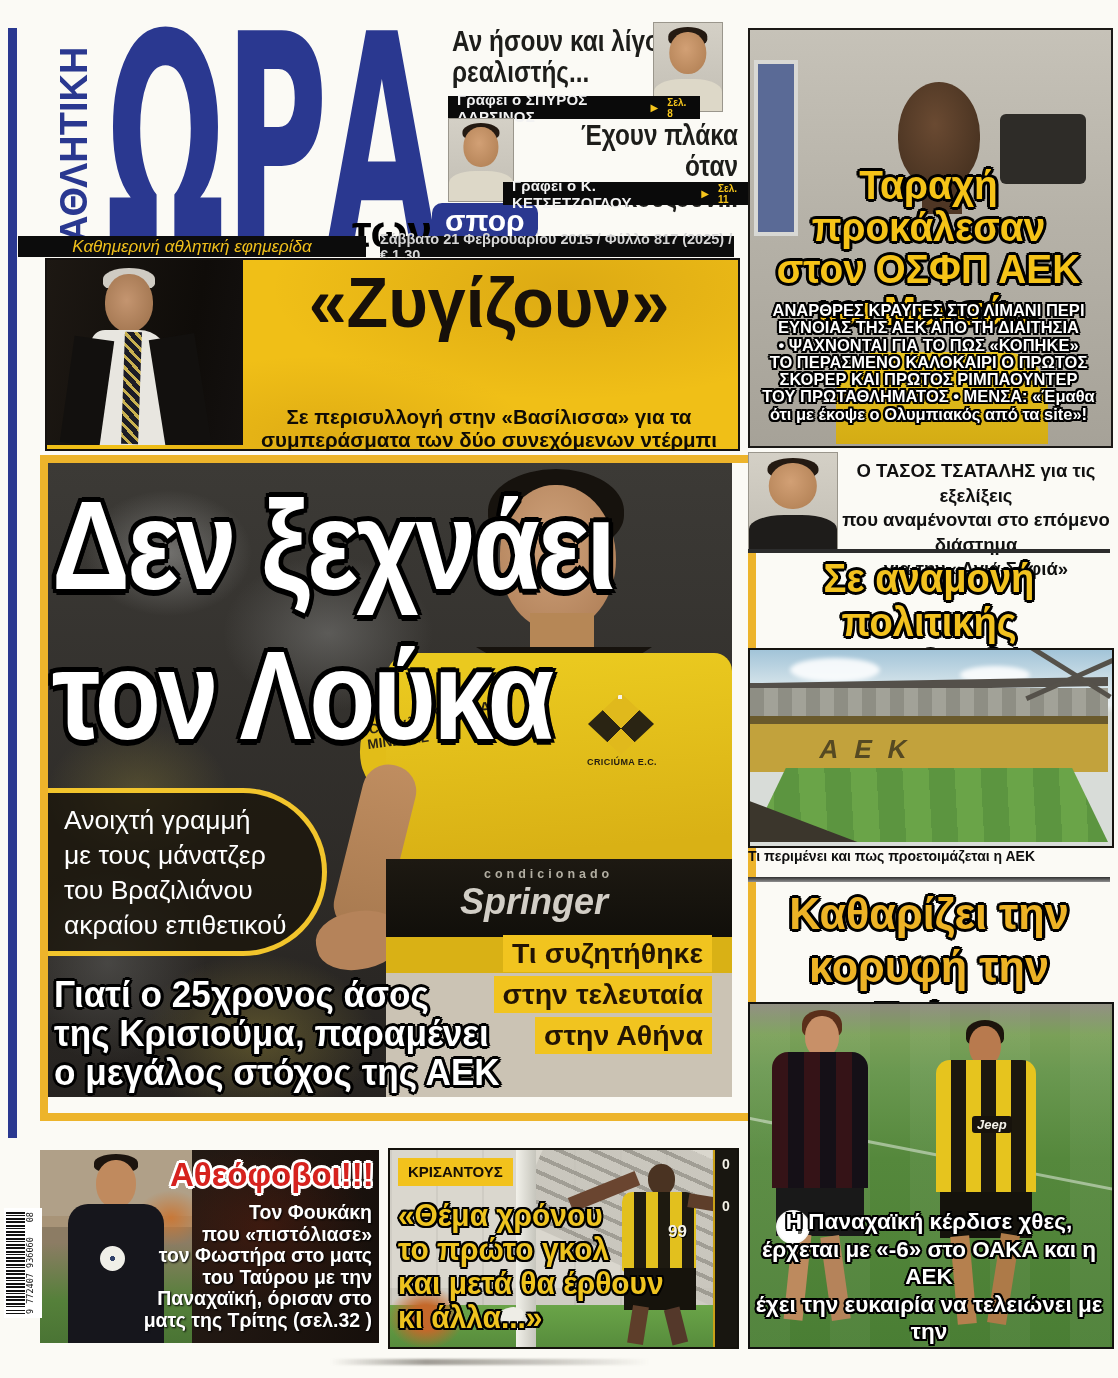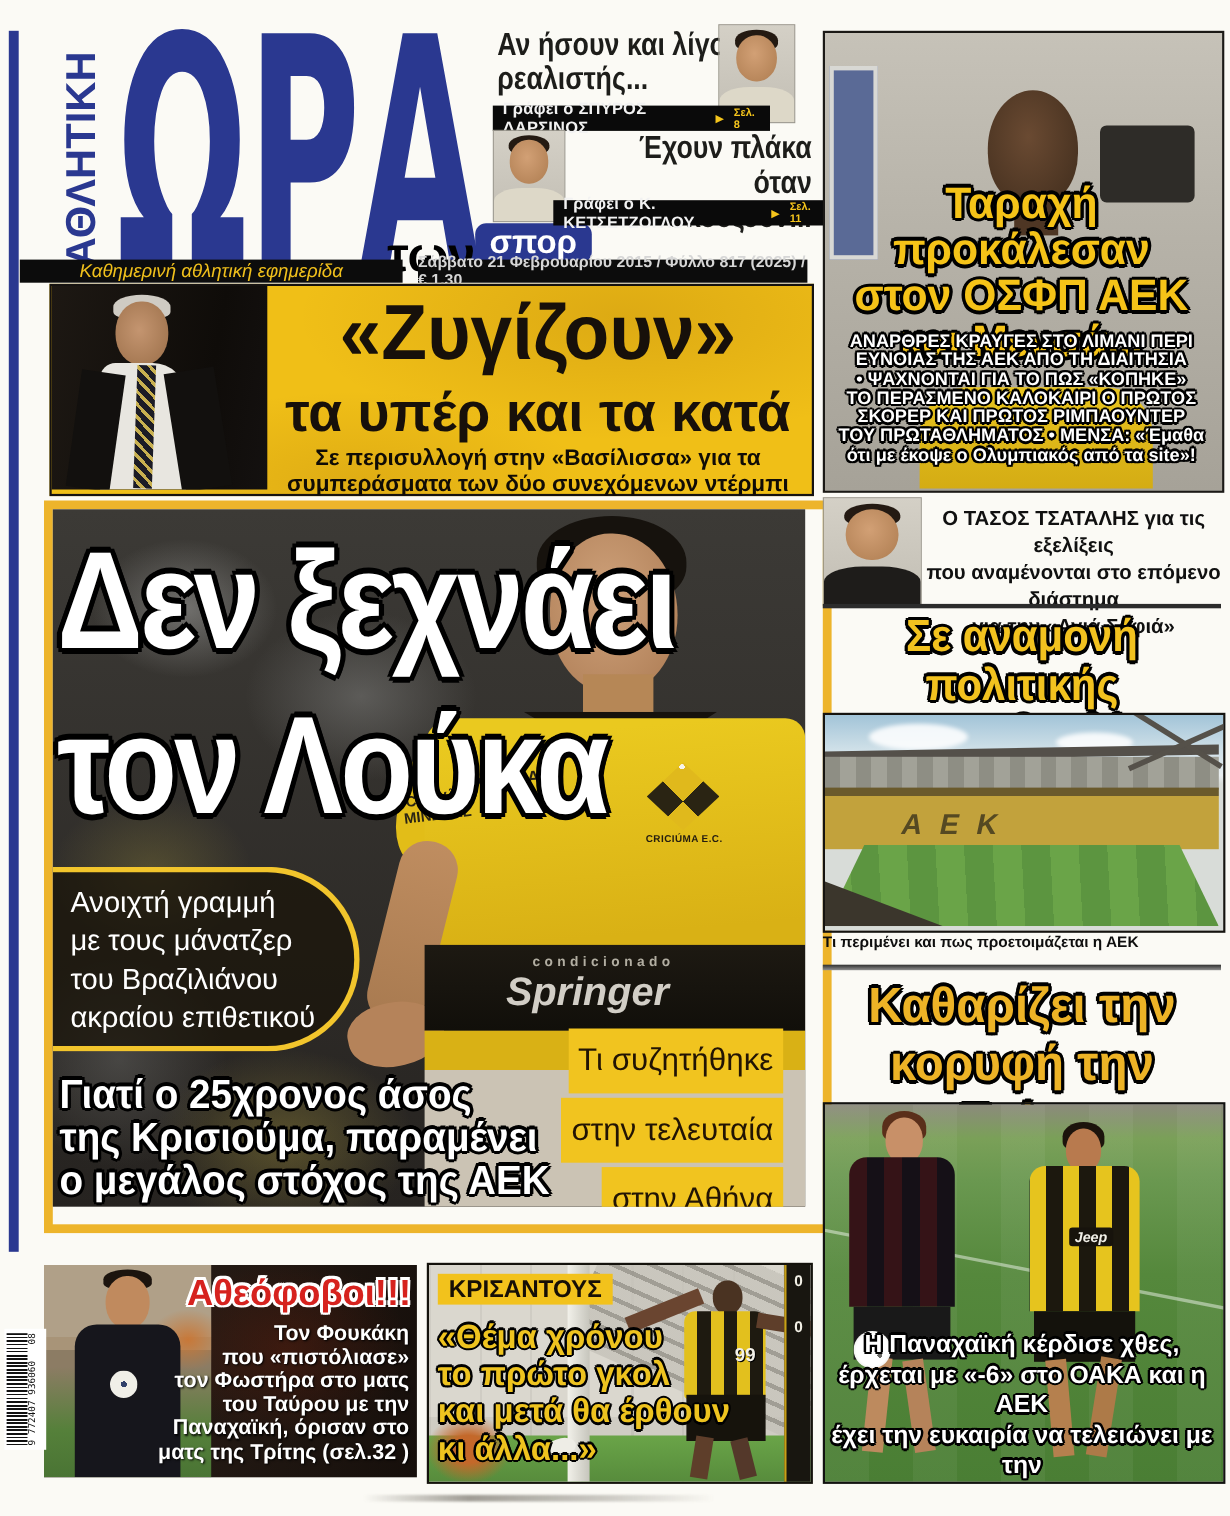--- a/index.html
+++ b/index.html
@@ -123,21 +123,21 @@
   #lk-cond{left:436px;top:404px;font-weight:700;font-size:12.5px;color:#b2aea2;letter-spacing:4px}
   #lk-springer{left:412px;top:418px;font-style:italic;font-weight:800;font-size:36px;color:#d2cec6}
   #louka-h{left:4px;top:8px;width:720px;font-weight:800;font-size:126px;line-height:150px;
     letter-spacing:-3px;color:#fff;transform:scaleX(.86);transform-origin:0 0;z-index:5}
   #louka-note{left:0;top:325px;width:258px;height:148px;border:5px solid #f2c52c;border-left:0;
     border-radius:0 110px 110px 0;background:rgba(26,20,10,.74);padding:10px 0 0 16px;
     font-weight:400;font-size:26.5px;line-height:35px;color:#fff;z-index:5}
   #louka-sub{left:6px;top:512px;width:560px;font-weight:800;font-size:37px;line-height:39px;
     color:#fff;transform:scaleX(.95);transform-origin:0 0;z-index:5}
   #louka-strips{right:20px;top:472px;display:flex;flex-direction:column;align-items:flex-end;gap:4px;z-index:5}
-  .strip{background:#f1c41f;color:#221404;font-weight:400;font-size:28.5px;line-height:35px;padding:12px 9px}
+  .strip{background:#f1c41f;color:#221404;font-weight:700;font-size:28.5px;line-height:35px;padding:1px 9px}
 
   
   #ts-photo{left:748px;top:452px;width:88px;height:97px}
   #ts-teaser{left:840px;top:459px;width:272px;font-weight:800;font-size:18.5px;line-height:24.5px;color:#101010}
   #ts-rule{left:748px;top:549px;width:362px;height:4px;background:#2c2c2c}
   #ts-h{left:742px;top:556px;width:374px;font-weight:800;font-size:41px;line-height:44px;
     color:#f2c21f;transform:scaleX(.93);transform-origin:50% 0}
 
   
   #stad{left:748px;top:648px;width:362px;height:196px;border:2px solid #15130f;overflow:hidden;
@@ -225,21 +225,21 @@
   #kp-torso{left:232px;top:42px;width:74px;height:80px;border-radius:10px 10px 4px 4px;
     background:repeating-linear-gradient(90deg,#e2c01e 0 12px,#1e1a10 12px 24px)}
   #kp-num{left:278px;top:72px;font-weight:800;font-size:17px;color:#f4f2ea;text-shadow:1px 1px 0 #000;z-index:2}
   #kp-arm2{left:298px;top:48px;width:62px;height:14px;background:#5e3e2a;transform:rotate(9deg)}
   #kp-shorts{left:234px;top:118px;width:72px;height:42px;background:#16130c}
   #kp-leg1{left:240px;top:156px;width:16px;height:38px;background:#5e3e2a;transform:rotate(9deg)}
   #kp-leg2{left:278px;top:158px;width:16px;height:36px;background:#54382a;transform:rotate(-14deg)}
   #kri-score{right:0;top:0;width:22px;height:197px;background:#181610;border-left:2px solid #c8a018;
     display:flex;flex-direction:column;align-items:center;gap:26px;padding-top:6px}
   #kri-score span{font-weight:800;font-size:14px;color:#f2f0e6}
-  #kri-label{left:8px;top:8px;background:#f2c21c;color:#160f06;font-weight:800;font-size:22px;
+  #kri-label{left:8px;top:8px;background:#f2c21c;color:#160f06;font-weight:800;font-size:15px;
     line-height:28px;padding:0 10px;z-index:3}
   #kri-h{left:8px;top:48px;width:330px;font-weight:800;font-size:30.5px;line-height:34px;
     color:#eec31f;transform:scaleX(.98);transform-origin:0 0;z-index:3}
 
   
   #barcode{left:4px;top:1318px;width:106px;height:36px;transform:rotate(-90deg);
     transform-origin:0 0;background:#fff;padding:1px 2px}
   #bc-bars{height:19px;margin:1px 2px 0;
     background:repeating-linear-gradient(90deg,#111 0 1.5px,#fff 1.5px 2.8px,#111 2.8px 4.5px,#fff 4.5px 6.5px)}
   #bc-row{display:flex;justify-content:space-between;padding:0 2px}
@@ -313,21 +313,20 @@
 <div class="abs" id="zyg">
   <div class="abs" id="zyg-photo">
     <div class="abs" id="zyg-hairg"></div>
     <div class="abs" id="zyg-head"></div>
     <div class="abs" id="zyg-shirt"></div>
     <div class="abs" id="zyg-suit"></div>
     <div class="abs" id="zyg-suit2"></div>
     <div class="abs" id="zyg-tie"></div>
   </div>
   <div class="abs ctr" id="zyg-h1">«Ζυγίζουν»</div>
-  <div class="abs ctr" id="zyg-h2">τα υπέρ και τα κατά</div>
   <div class="abs ctr pre" id="zyg-sub">Σε περισυλλογή στην «Βασίλισσα» για τα
 συμπεράσματα των δύο συνεχόμενων ντέρμπι</div>
 </div>
 
 <div class="abs" id="louka">
   <div class="abs" id="louka-bg">
     <div class="abs" id="lk-hair"></div>
     <div class="abs" id="lk-head"></div>
     <div class="abs" id="lk-neck"></div>
     <div class="abs" id="lk-collar"></div>

